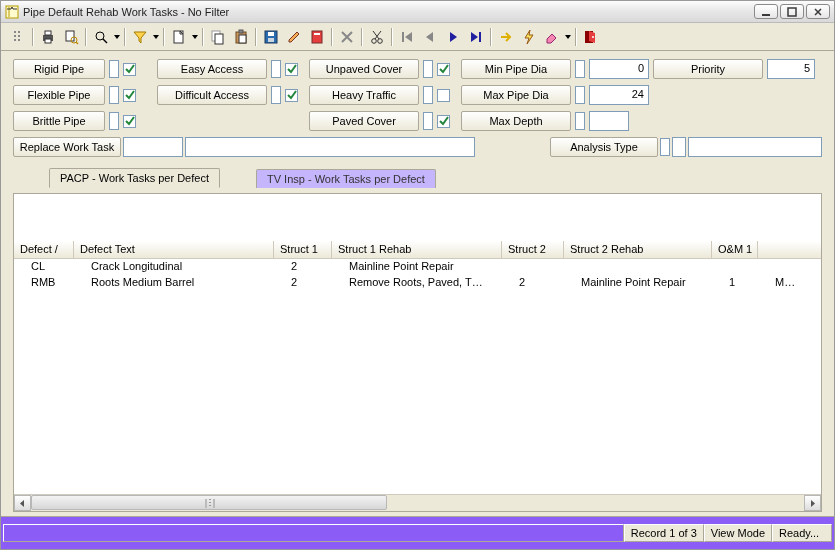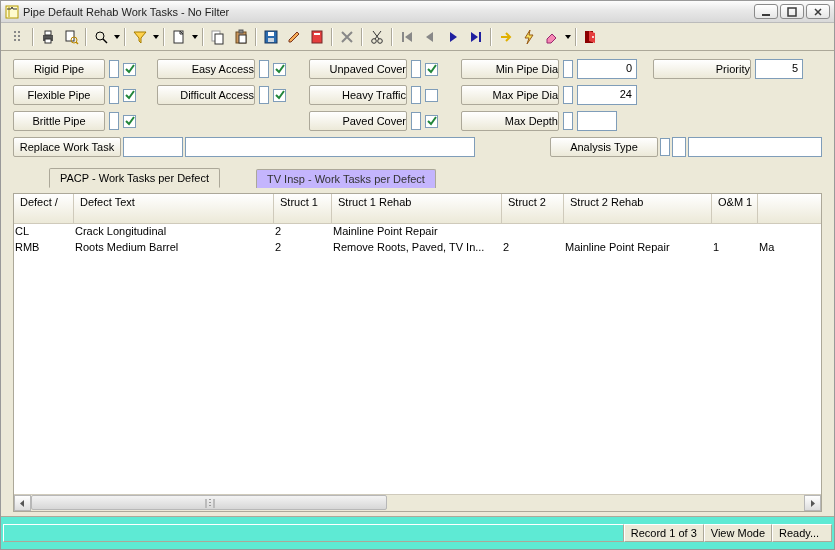--- a/index.html
+++ b/index.html
@@ -20,21 +20,21 @@
   .tbtn { width: 22px; height: 22px; display:flex; align-items:center; justify-content:center; cursor:pointer; border:1px solid transparent; }
   .tbtn svg { width:16px; height:16px; }
   .tdrop { width:8px; height:22px; display:flex; align-items:center; justify-content:center; cursor:pointer; border:1px solid transparent;}
   .tsep { width:6px; height:22px; position:relative; }
   .tsep::before { content:""; position:absolute; left:2px; top:2px; bottom:2px; width:1px; background:#aca899; }
   .tsep::after { content:""; position:absolute; left:3px; top:2px; bottom:2px; width:1px; background:#fff; }
 
   
   .client { flex:1; padding: 8px 12px 4px 12px; display:flex; flex-direction:column; gap:6px; position:relative; }
   .lblbtn { width:92px; height:20px; border:1px solid #aca899; background:linear-gradient(#fff,#ece9d8); text-align:center; line-height:18px; border-radius:2px; cursor:pointer; }
-  .lblbtn.md { width:98px;text-align:right; }
+  .lblbtn.md { width:110px; }
   .smbox { width:10px; height:18px; border:1px solid #7f9db9; background:#fff; }
   .chk { width:13px; height:13px; border:1px solid #7f9db9; background:#fff; display:inline-flex; align-items:center; justify-content:center; cursor:pointer; }
   .chk svg { width:10px; height:10px; }
   .txt { height:20px; border:1px solid #7f9db9; background:#fff; padding:2px 4px; text-align:right; }
 
   
   .formgrid { position:relative; height: 72px; }
   .colA { position:absolute; left:0; top:0; } 
   .colB { position:absolute; left:144px; top:0; } 
   .colC { position:absolute; left:296px; top:0; } 
@@ -54,38 +54,38 @@
   .analysis-name { width:154px; }
 
   
   .tabs { display:flex; align-items:flex-end; height:20px; margin-top:4px; }
   .tab { padding:3px 10px; border:1px solid #aca899; border-bottom:none; background:#ece9d8; position:relative; top:1px; cursor:pointer; border-radius:2px 2px 0 0;margin-left:36px;}
   .tab.active { background:#ece9d8; z-index:2; border-bottom:1px solid #ece9d8; }
   .tab.inactive { background:#c4b5fd; color:#333; }
 
   
   .tablewrap { border:1px solid #aca899; background:#fff; flex:1; display:flex; flex-direction:column; min-height:240px; }
-  .thead { display:flex; background:linear-gradient(#fff,#ece9d8); border-bottom:1px solid #cfcabb; height:30px; }
+  .thead { display:flex; background:linear-gradient(#fff,#ece9d8); border-bottom:1px solid #cfcabb; height:18px;margin-top:47px; }
   .th { border-right:1px solid #cfcabb; padding:2px 6px; overflow:hidden; white-space:nowrap; cursor:pointer; }
   .th:last-child { border-right:none; }
   .tbody { flex:1; overflow:hidden; }
   .tr { display:flex; height:16px; }
-  .td { padding:1px 1px; overflow:hidden; white-space:nowrap; text-overflow:ellipsis; }
+  .td { padding:1px 17px; overflow:hidden; white-space:nowrap; text-overflow:ellipsis; }
   .td.r, .th.r { text-align:left; }
   .c0 { width:60px; } .c1 { width:200px; } .c2 { width:58px; } .c3 { width:170px; } .c4 { width:62px; } .c5 { width:148px; } .c6 { width:46px; } .c7 { width:40px; }
   .hscroll { height:17px; border-top:1px solid #cfcabb; background:#ece9d8; position:relative; }
   .hscroll .arrow { position:absolute; top:0; width:17px; height:16px; background:linear-gradient(#fff,#ddd); border:1px solid #b7b7b7; display:flex; align-items:center; justify-content:center; cursor:pointer;}
   .hscroll .arrow.left { left:0; }
   .hscroll .arrow.right { right:0; }
   .hscroll .track { position:absolute; left:17px; right:17px; top:0; bottom:0; }
   .hscroll .thumb { position:absolute; left:0; top:0; height:15px; width:46%; background:linear-gradient(#f3f3f3,#d7d7d7); border:1px solid #b7b7b7; border-radius:2px;}
   .hscroll .thumb::after { content:""; position:absolute; left:50%; top:3px; width:2px; height:9px; background:repeating-linear-gradient(to bottom,#999 0 1px, transparent 1px 3px); box-shadow:-4px 0 0 #bbb, 4px 0 0 #bbb; }
 
   
-  .statusbar { height:20px; border-top:1px solid #aca899; background:#5eead4; display:flex; align-items:center; justify-content:flex-end; padding:16px 2px; gap:0; }
+  .statusbar { height:20px; border-top:1px solid #aca899; background:#8b5cf6; display:flex; align-items:center; justify-content:flex-end; padding:16px 2px; gap:0; }
   .statuscell { border:1px solid #aca899; border-top-color:#fff; border-left-color:#fff; padding:2px 6px; background:#ece9d8; height:18px; display:flex; align-items:center; min-width:60px;}
   .statusspacer { flex:1; border:1px solid #aca899; border-top-color:#fff; border-left-color:#fff; height:18px; }
 
   
   .tri { width:0;height:0;border-left:3px solid transparent;border-right:3px solid transparent;border-top:4px solid #000; display:inline-block;}
 </style>
 </head>
 <body>
 
 <div class="window">

